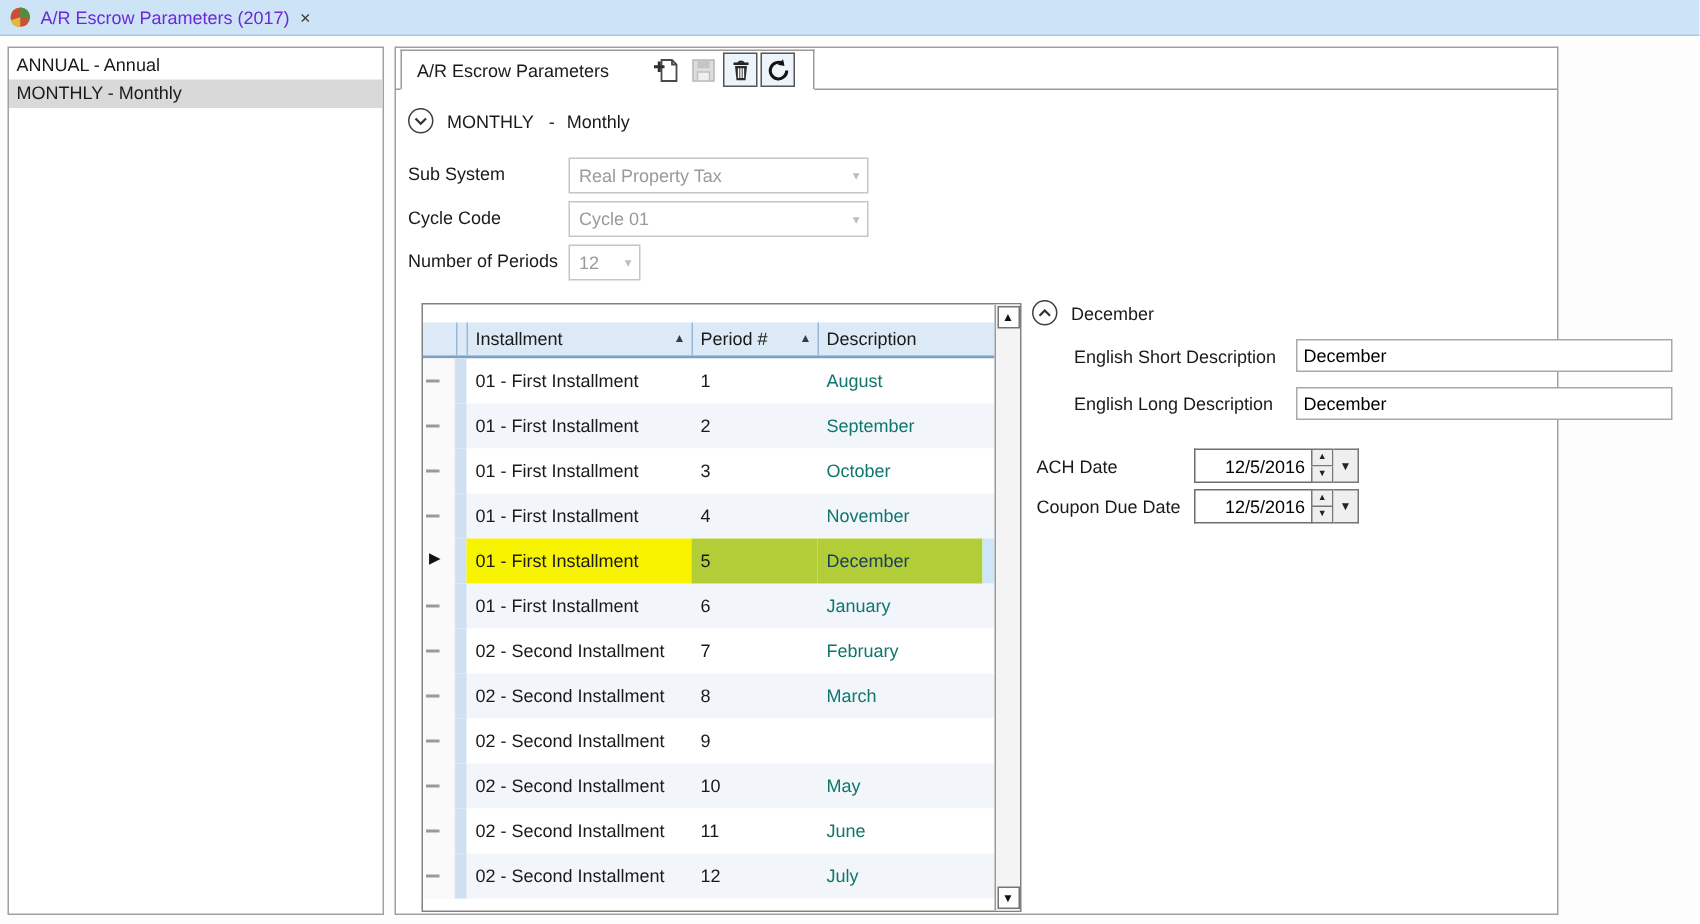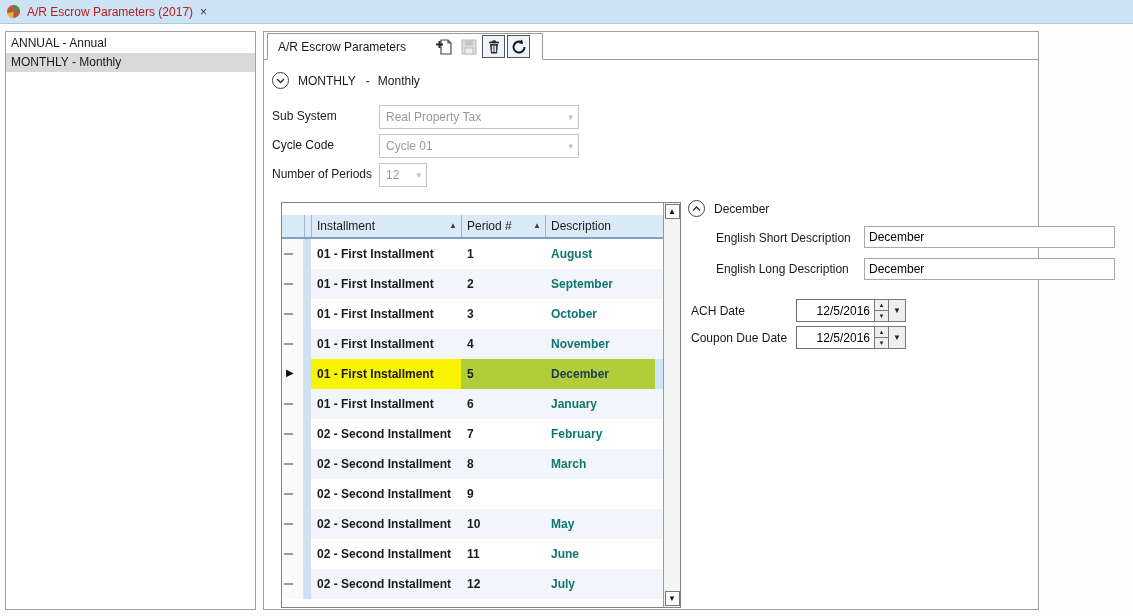--- a/index.html
+++ b/index.html
@@ -2,21 +2,21 @@
 <html><head>
 <meta charset="utf-8">
 <style>
   * { box-sizing: border-box; margin: 0; padding: 0; }
   html,body { width:1133px; height:616px; background:#fdfdfd;
     font-family:"Liberation Sans","DejaVu Sans",sans-serif; font-size:12px; color:#1a1a1a; overflow:hidden; }
 
   
   .titlebar { position:absolute; left:0; top:0; width:1133px; height:24px;
     background:#cde4f7; border-bottom:1px solid #aac8e2; display:flex; align-items:center; padding-left:6px; }
-  .titlebar .title { color:#b91c1c; margin-left:6px; }
+  .titlebar .title { color:#6d28d9; margin-left:6px; }
   .titlebar .close { color:#3a3a3a; margin-left:7px; font-size:12px; cursor:default; }
 
   
   .sidebar { position:absolute; left:5px; top:31px; width:251px; height:579px;
     background:#fff; border:1px solid #a0a0a0; padding-top:2px; }
   .side-item { height:19px; line-height:19px; padding-left:5px; white-space:nowrap; }
   .side-item.selected { background:#d9d9d9; }
 
   
   .mainpanel { position:absolute; left:263px; top:31px; width:776px; height:579px;
@@ -44,21 +44,21 @@
   .grid { position:absolute; left:17px; top:170px; width:400px; height:406px; border:1px solid #828282; background:#fff; }
   .grid-content { position:absolute; left:0; top:0; right:17px; bottom:0; overflow:hidden; }
   .grid-header { display:flex; height:24px; background:#dce9f7; border-bottom:2px solid #7da0c4;margin-top:12px; }
   .h-cell { line-height:22px; white-space:nowrap; display:flex; align-items:center; }
   .h-sel { width:22px; }
   .h-band { width:7px; border-left:1px solid #9cb8d8; }
   .h-inst { width:150px; padding-left:5px; border-left:1px solid #9cb8d8; }
   .h-per { width:84px; padding-left:5px; border-left:1px solid #9cb8d8; }
   .h-desc { flex:1; padding-left:5px; border-left:1px solid #9cb8d8; }
   .sort { margin-left:auto; margin-right:4px; font-size:8px; color:#3c3c3c; }
-  .g-row { display:flex; height:30px; background:#fff;font-weight:bold; }
+  .g-row { display:flex; height:30px; background:#fff; }
   .g-row.alt { background:#f2f6fb; }
   .c-sel { width:22px; background:#fafafa; border-right:1px solid #e3e3e3; position:relative; }
   .dash { position:absolute; left:2px; top:14px; width:9px; height:2px; background:#9a9a9a; }
   .marker { position:absolute; left:4px; top:8px; font-size:10px; color:#111; }
   .c-band { width:7px; background:#cfe1f1; }
   .c-inst { width:150px; padding-left:6px; line-height:30px; white-space:nowrap; }
   .c-per { width:84px; padding-left:6px; line-height:30px; }
   .c-desc { width:110px; padding-left:6px; line-height:30px; color:#0f766e; }
   .c-fill { flex:1; }
   .g-row.sel .c-inst { background:#f8f400; }

